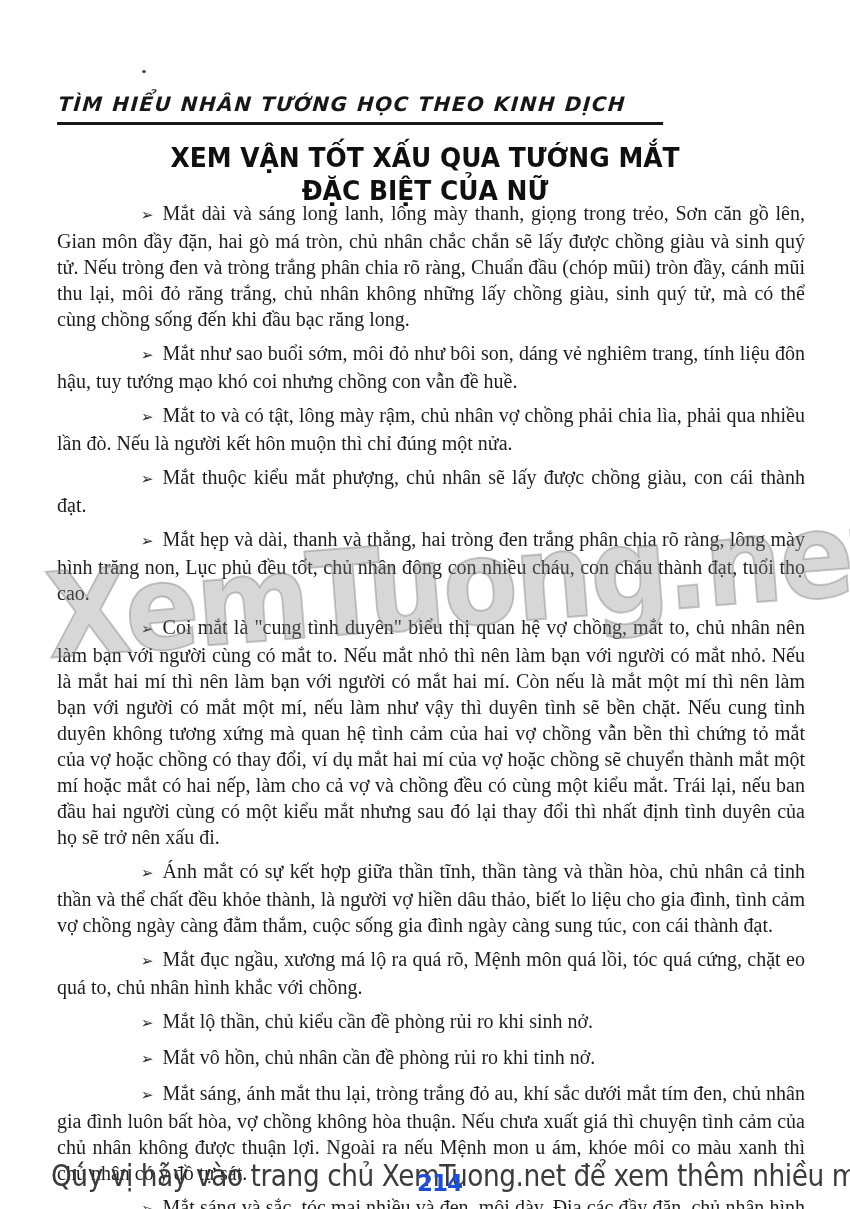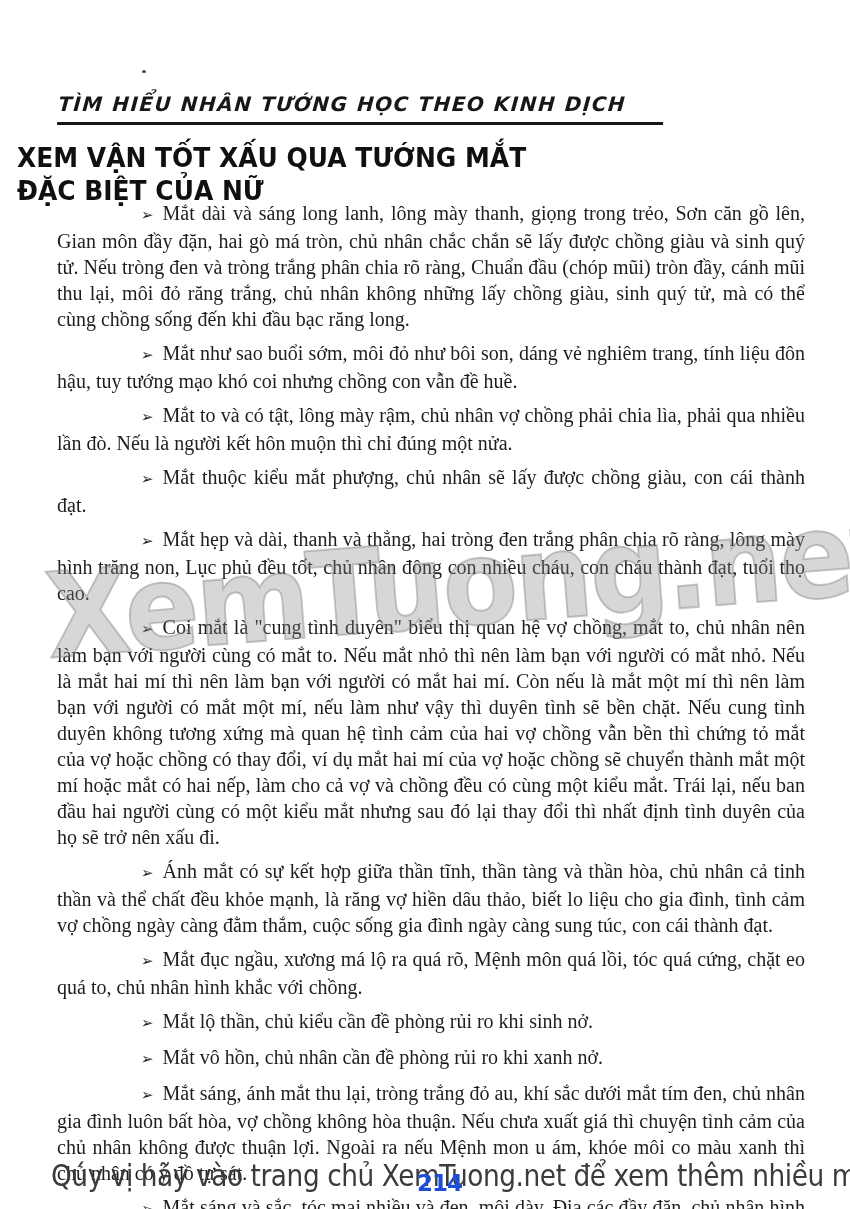--- a/index.html
+++ b/index.html
@@ -13,21 +13,21 @@
     background:#4a4a4a; border-radius:50%;
   }
   .running-header {
     position:absolute; left:57px; top:92px;
     font-family:"DejaVu Sans", sans-serif;
     font-style:italic; font-weight:bold; font-size:20px; letter-spacing:1.5px;
     color:#171717; transform:skewX(-4deg); transform-origin:left bottom;
     border-bottom:3px solid #171717; padding:0 38px 6px 0; white-space:nowrap;
   }
   .title-block {
-    position:absolute; left:0; top:142px; width:850px; text-align:left;
+    position:absolute; left:0; top:142px; width:850px; text-align:center;
     font-family:"DejaVu Sans", sans-serif; font-weight:bold; color:#101010;
   }
   .title-line { font-size:26px; line-height:33px; letter-spacing:0; transform:scaleX(0.96); }
   .body-block {
     position:absolute; left:57px; top:200px; width:748px;
     font-size:20px; line-height:26px; text-align:justify;
   }
   .para { margin:0; text-indent:42px; }
   .para + .para { margin-top:8px; }
   .bullet {
@@ -69,24 +69,24 @@
     <div class="title-line">ĐẶC BIỆT CỦA NỮ</div>
   </div>
 
   <div class="body-block">
     <p class="para"><span class="bullet">➢</span><span>Mắt dài và sáng long lanh, lông mày thanh, giọng trong trẻo, Sơn căn gồ lên, Gian môn đầy đặn, hai gò má tròn, chủ nhân chắc chắn sẽ lấy được chồng giàu và sinh quý tử. Nếu tròng đen và tròng trắng phân chia rõ ràng, Chuẩn đầu (chóp mũi) tròn đầy, cánh mũi thu lại, môi đỏ răng trắng, chủ nhân không những lấy chồng giàu, sinh quý tử, mà có thể cùng chồng sống đến khi đầu bạc răng long.</span></p>
     <p class="para"><span class="bullet">➢</span><span>Mắt như sao buổi sớm, môi đỏ như bôi son, dáng vẻ nghiêm trang, tính liệu đôn hậu, tuy tướng mạo khó coi nhưng chồng con vẫn đề huề.</span></p>
     <p class="para"><span class="bullet">➢</span><span>Mắt to và có tật, lông mày rậm, chủ nhân vợ chồng phải chia lìa, phải qua nhiều lần đò. Nếu là người kết hôn muộn thì chỉ đúng một nửa.</span></p>
     <p class="para"><span class="bullet">➢</span><span>Mắt thuộc kiểu mắt phượng, chủ nhân sẽ lấy được chồng giàu, con cái thành đạt.</span></p>
     <p class="para"><span class="bullet">➢</span><span>Mắt hẹp và dài, thanh và thẳng, hai tròng đen trắng phân chia rõ ràng, lông mày hình trăng non, Lục phủ đều tốt, chủ nhân đông con nhiều cháu, con cháu thành đạt, tuổi thọ cao.</span></p>
     <p class="para"><span class="bullet">➢</span><span>Coi mắt là "cung tình duyên" biểu thị quan hệ vợ chồng, mắt to, chủ nhân nên làm bạn với người cùng có mắt to. Nếu mắt nhỏ thì nên làm bạn với người có mắt nhỏ. Nếu là mắt hai mí thì nên làm bạn với người có mắt hai mí. Còn nếu là mắt một mí thì nên làm bạn với người có mắt một mí, nếu làm như vậy thì duyên tình sẽ bền chặt. Nếu cung tình duyên không tương xứng mà quan hệ tình cảm của hai vợ chồng vẫn bền thì chứng tỏ mắt của vợ hoặc chồng có thay đổi, ví dụ mắt hai mí của vợ hoặc chồng sẽ chuyển thành mắt một mí hoặc mắt có hai nếp, làm cho cả vợ và chồng đều có cùng một kiểu mắt. Trái lại, nếu ban đầu hai người cùng có một kiểu mắt nhưng sau đó lại thay đổi thì nhất định tình duyên của họ sẽ trở nên xấu đi.</span></p>
-    <p class="para"><span class="bullet">➢</span><span>Ánh mắt có sự kết hợp giữa thần tĩnh, thần tàng và thần hòa, chủ nhân cả tinh thần và thể chất đều khỏe mạnh, là răng vợ hiền dâu thảo, biết lo liệu cho gia đình, tình cảm vợ chồng ngày càng đằm thắm, cuộc sống gia đình ngày càng sung túc, con cái thành đạt.</span></p>
+    <p class="para"><span class="bullet">➢</span><span>Ánh mắt có sự kết hợp giữa thần tĩnh, thần tàng và thần hòa, chủ nhân cả tinh thần và thể chất đều khỏe thành, là người vợ hiền dâu thảo, biết lo liệu cho gia đình, tình cảm vợ chồng ngày càng đằm thắm, cuộc sống gia đình ngày càng sung túc, con cái thành đạt.</span></p>
     <p class="para"><span class="bullet">➢</span><span>Mắt đục ngầu, xương má lộ ra quá rõ, Mệnh môn quá lồi, tóc quá cứng, chặt eo quá to, chủ nhân hình khắc với chồng.</span></p>
     <p class="para"><span class="bullet">➢</span><span>Mắt lộ thần, chủ kiểu cần đề phòng rủi ro khi sinh nở.</span></p>
-    <p class="para"><span class="bullet">➢</span><span>Mắt vô hồn, chủ nhân cần đề phòng rủi ro khi xanh nở.</span></p>
+    <p class="para"><span class="bullet">➢</span><span>Mắt vô hồn, chủ nhân cần đề phòng rủi ro khi tinh nở.</span></p>
     <p class="para"><span class="bullet">➢</span><span>Mắt sáng, ánh mắt thu lại, tròng trắng đỏ au, khí sắc dưới mắt tím đen, chủ nhân gia đình luôn bất hòa, vợ chồng không hòa thuận. Nếu chưa xuất giá thì chuyện tình cảm của chủ nhân không được thuận lợi. Ngoài ra nếu Mệnh mon u ám, khóe môi co màu xanh thì chủ nhân có ý đồ tự sát.</span></p>
     <p class="para"><span class="bullet">➢</span><span>Mắt sáng và sắc, tóc mai nhiều và đen, môi dày, Địa các đầy đặn, chủ nhân hình khắc với chồng con. (Ánh mắt của nữ nên dịu dàng, không nên sắc quá).</span></p>
   </div>
 
   <div class="watermark">XemTuong.net</div>
 
   <div class="footer-line">Qúy vị hãy vào trang chủ XemTuong.net để xem thêm nhiều mục hay khác</div>
 
   <div class="page-number">214</div>
 

